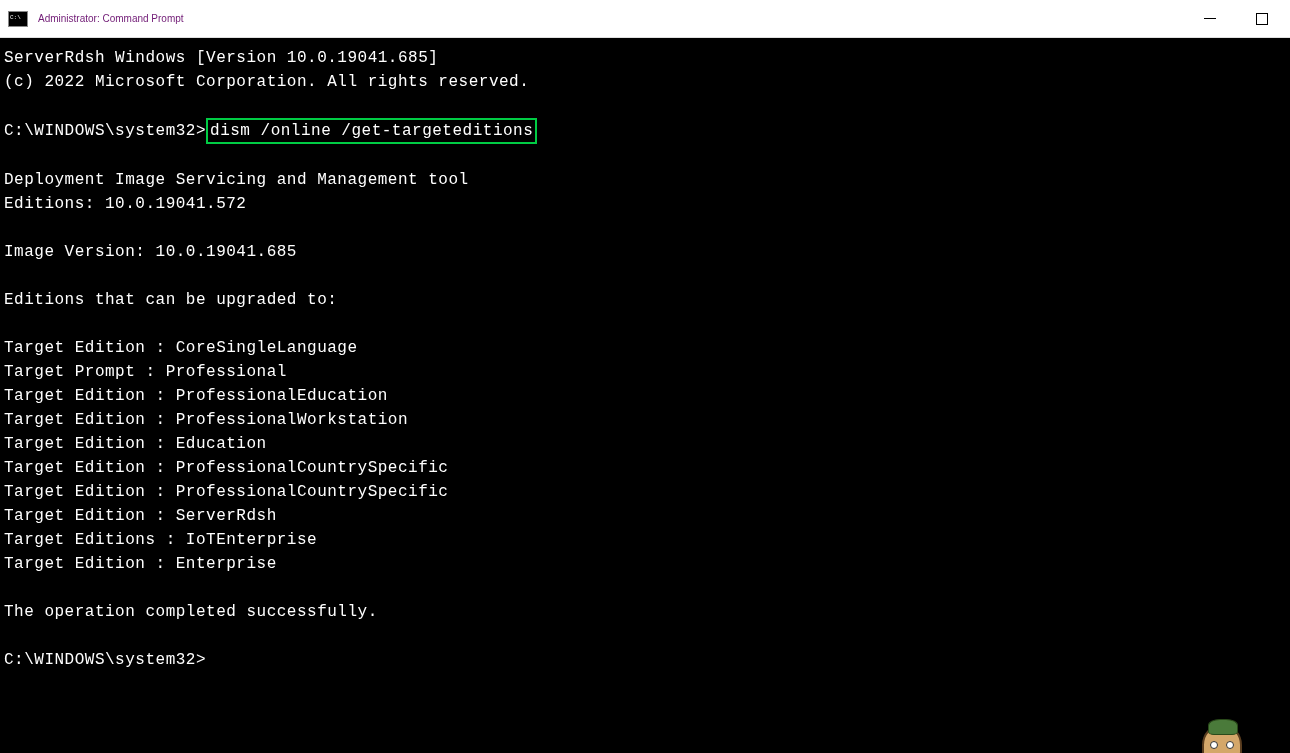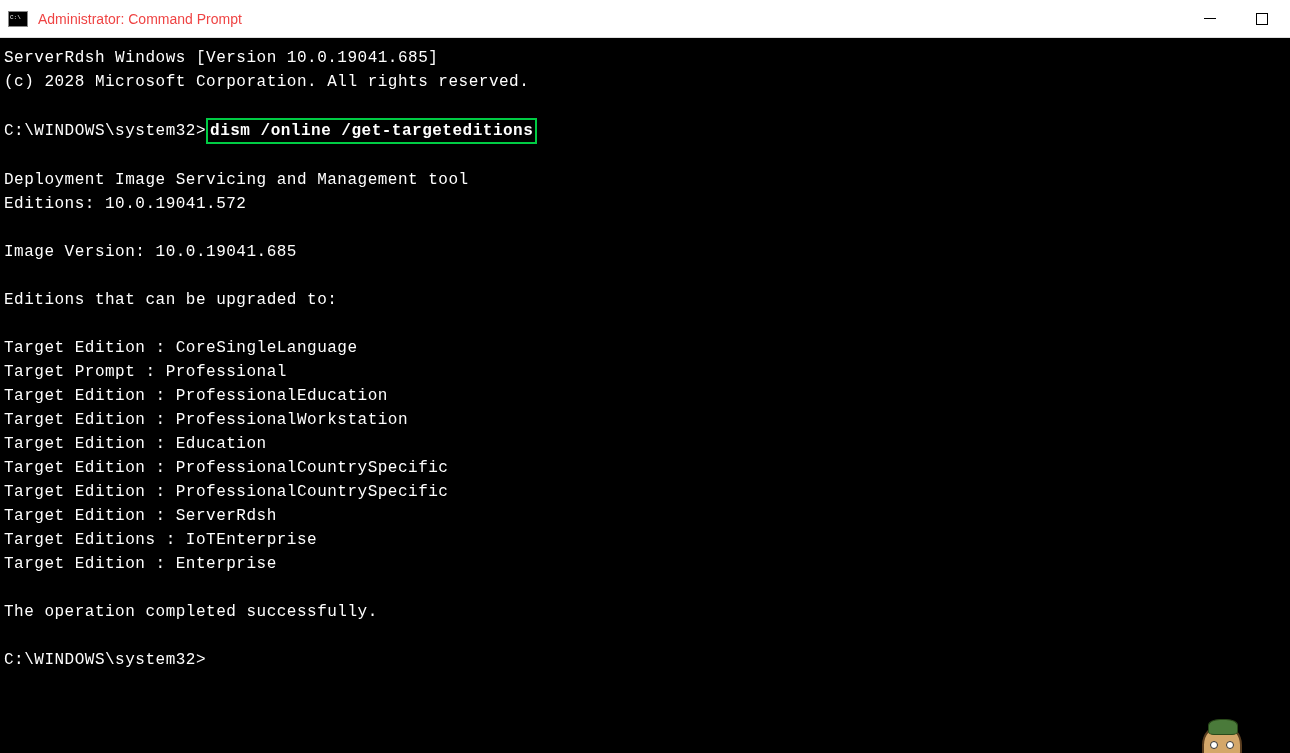--- a/index.html
+++ b/index.html
@@ -36,22 +36,22 @@
     .app-icon::after {
       content: 'C:\\';
       color: #fff;
       font-size: 6px;
       position: absolute;
       top: 2px;
       left: 1px;
     }
     .title-text {
       font-family: 'Segoe UI', Tahoma, sans-serif;
-      font-size: 14px;
-      color: #ef4444;
+      font-size: 10px;
+      color: #701a75;
       flex: 1;
     }
     .window-controls {
       display: flex;
       gap: 28px;
       margin-right: 8px;
     }
     .window-btn {
       width: 24px;
       height: 24px;
@@ -80,21 +80,20 @@
       line-height: 24px;
       letter-spacing: 0.5px;
       white-space: pre;
       position: relative;
     }
     .highlighted-cmd {
       border: 2px solid #00cc44;
       padding: 0 2px;
       display: inline-block;
       line-height: 22px;
-      font-weight: bold;
     }
     .watermark {
       position: absolute;
       bottom: 28px;
       right: 40px;
       width: 48px;
       height: 48px;
     }
     .watermark-face {
       width: 40px;
@@ -136,21 +135,21 @@
     <div class="window-btn">
       <div class="minimize-line"></div>
     </div>
     <div class="window-btn">
       <div class="maximize-box"></div>
     </div>
   </div>
 </div>
 
 <div class="terminal-body"><span>ServerRdsh Windows [Version 10.0.19041.685]</span>
-<span>(c) 2028 Microsoft Corporation. All rights reserved.</span>
+<span>(c) 2022 Microsoft Corporation. All rights reserved.</span>
 
 <span>C:\WINDOWS\system32&gt;</span><span class="highlighted-cmd">dism /online /get-targeteditions</span>
 
 <span>Deployment Image Servicing and Management tool</span>
 <span>Editions: 10.0.19041.572</span>
 
 <span>Image Version: 10.0.19041.685</span>
 
 <span>Editions that can be upgraded to:</span>
 

